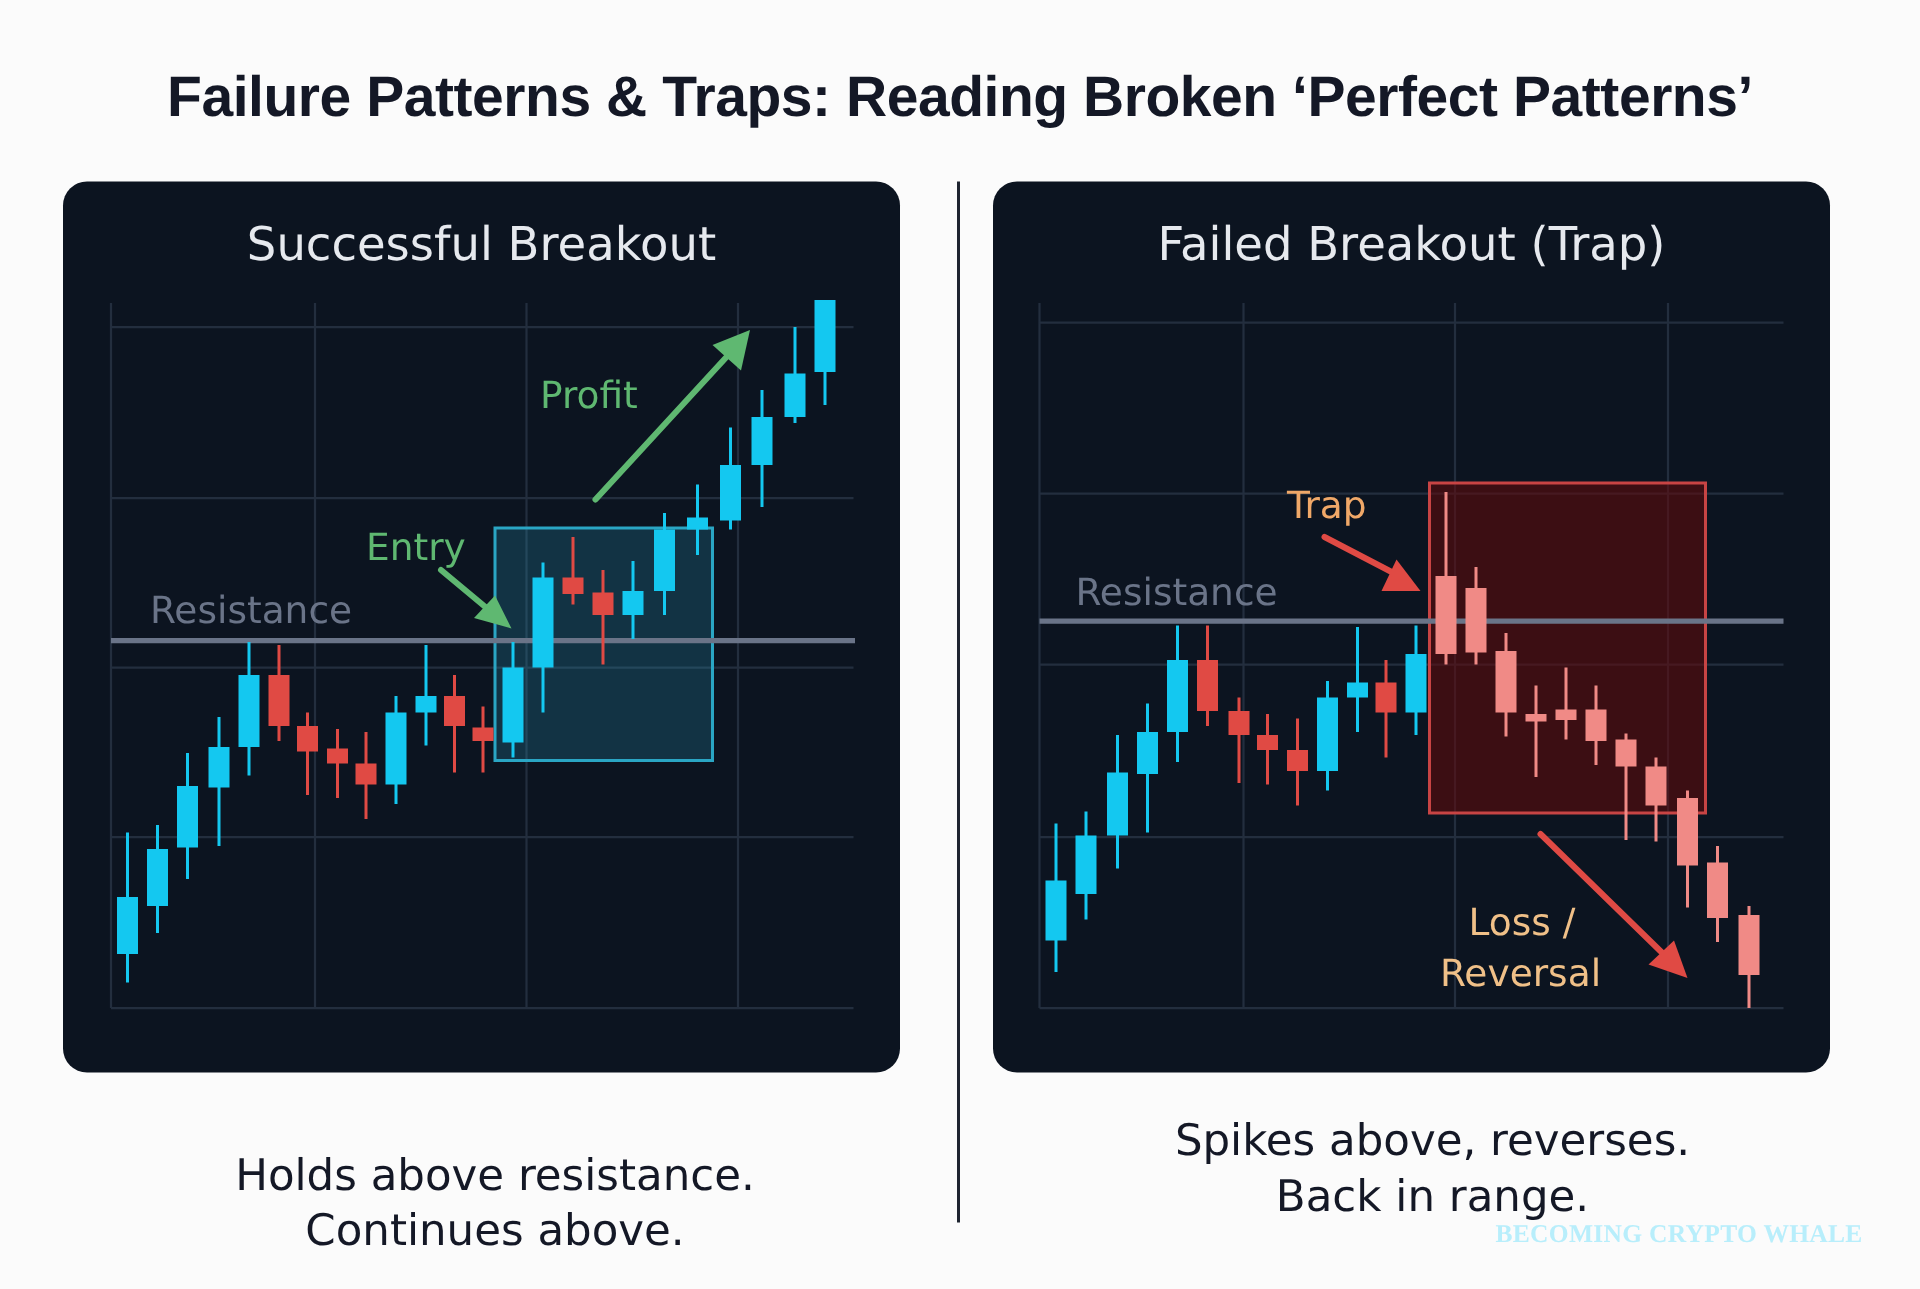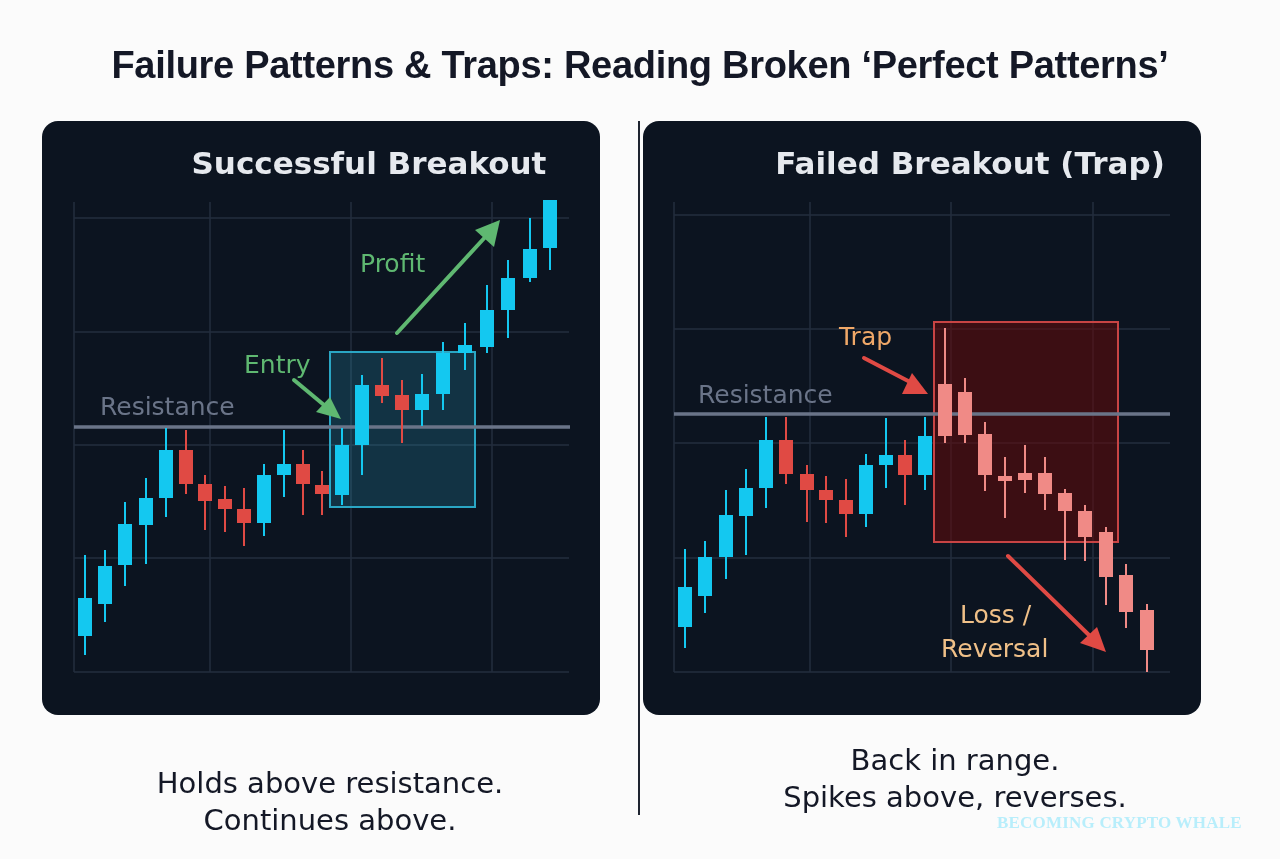--- a/index.html
+++ b/index.html
@@ -1,22 +1,22 @@
 <!DOCTYPE html>
 <html><head>
 <meta charset="utf-8">
 <style>
   html,body{margin:0;padding:0;}
   body{width:1280px;height:859px;background:#fbfbfb;position:relative;overflow:hidden;font-family:"Liberation Sans","DejaVu Sans",sans-serif;}
   .title{position:absolute;left:0;top:44px;width:1280px;text-align:center;font-size:38px;font-weight:700;color:#141826;letter-spacing:-0.3px;}
   .divider{position:absolute;left:638px;top:121px;width:2px;height:694px;background:#1e2430;}
   .panel{position:absolute;top:121px;width:558px;height:594px;background:#0c1420;border-radius:16px;overflow:hidden;}
   .panel.left{left:42px;}
-  .panel.right{left:643px;}
-  .panel-title{position:absolute;left:0;top:24px;width:100%;text-align:center;font-size:31px;color:#e6e9ee;font-family:"DejaVu Sans",sans-serif;font-weight:700;padding-left:48px;}
+  .panel.right{left:662px;}
+  .panel-title{position:absolute;left:0;top:24px;width:100%;text-align:center;font-size:31px;color:#e6e9ee;font-family:"DejaVu Sans",sans-serif;font-weight:400;}
   .panel svg{position:absolute;left:0;top:0;}
   .caption{position:absolute;top:742px;width:560px;text-align:center;font-size:29px;line-height:37px;color:#141826;font-family:"DejaVu Sans",sans-serif;}
   .caption.left{left:50px;margin-top:23px;}
   .caption.right{left:675px;}
   .watermark{position:absolute;left:997px;top:813px;font-size:17px;font-weight:700;color:#b8eefb;font-family:Liberation Serif, serif;letter-spacing:0.2px;}
   .lbl{font-family:"DejaVu Sans",sans-serif;}
 </style>
 </head>
 <body>
 
@@ -279,17 +279,17 @@
     <text class="lbl" x="996" y="623" fill="#f0c088" font-size="25">Loss /</text>
     <text class="lbl" x="977" y="657" fill="#f0c088" font-size="25">Reversal</text>
   </svg>
 </div>
 
 <div class="caption left">
   <div>Holds above resistance.</div>
   <div>Continues above.</div>
 </div>
 <div class="caption right">
+  <div>Spikes above, reverses.</div>
   <div>Back in range.</div>
-  <div>Spikes above, reverses.</div>
 </div>
 
 <div class="watermark">BECOMING CRYPTO WHALE</div>
 
 </body></html>

